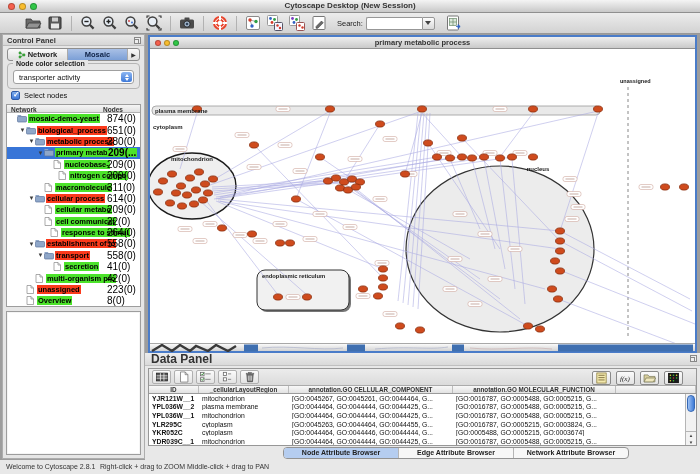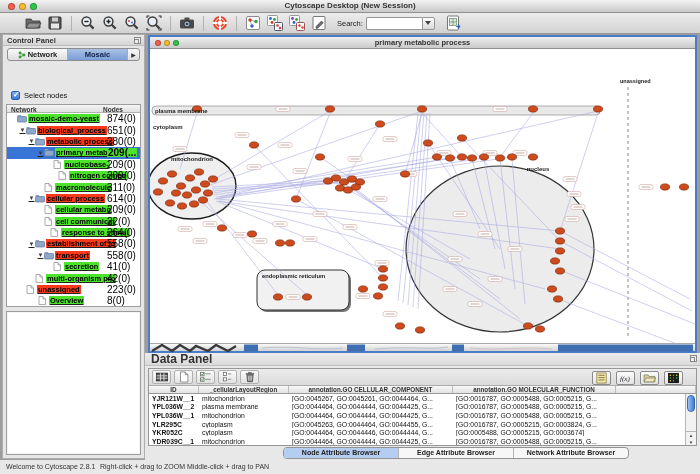--- a/index.html
+++ b/index.html
@@ -61,21 +61,21 @@
   .checkbox { width:9px; height:9px; border-radius:2px; background:linear-gradient(#7fade e,#3e79d8);
     background:linear-gradient(#7faded,#3e79d8); border:1px solid #2d5aa6; position:relative; }
   .checkbox.checked:after { content:"✓"; position:absolute; left:1px; top:-2px; color:#fff; font-size:8px; font-weight:bold; }
   .check-label { font-size:7.5px; color:#111; }
   .tree-panel { position:absolute; top:69px; left:3px; right:3px; height:203px;
     background:#fff; border:1px solid #9d9d9d; overflow:hidden; }
   .tree-header { height:8px; background:linear-gradient(#f5f5f5,#e0e0e0); border-bottom:1px solid #b0b0b0;
     font-size:6.5px; font-weight:bold; color:#333; position:relative; }
   .tree-header .c0 { position:absolute; left:4px; top:0.5px; }
   .tree-header .c1 { position:absolute; left:96px; top:0.5px; }
-  .tree-rows { position:relative;text-decoration:underline; }
+  .tree-rows { position:relative; }
   .tree-row { height:11.4px; display:flex; align-items:center; position:relative; white-space:nowrap; }
   .tree-row.selected { background:#3875d7; }
   .tri { width:7px; font-size:6px; color:#3c3c3c; text-align:center; flex:0 0 7px; }
   .ticon { flex:0 0 11px; display:flex; align-items:center; }
   .chip { font-size:7.5px; font-weight:bold; color:#000; padding:0 1px; line-height:9px; }
   .chip.green { background:#4ce32a; }
   .chip.red { background:#fb3a1c; }
   .tval { position:absolute; left:100px; font-size:10px; color:#000; }
   .navigator { position:absolute; top:276px; left:3px; right:3px; height:144px;
     background:#fff; border:1px solid #9d9d9d; box-shadow:inset 0 0 0 1px #f5f5f5; }
@@ -278,20 +278,30 @@
             <circle cx="2" cy="6" r="1.4" fill="#37a137"></circle>
             <circle cx="6" cy="4" r="1.4" fill="#37a137"></circle>
           </svg>
         <span>Network</span>
       </div>
       <div class="cp-tab selected">
         <span>Mosaic</span>
       </div>
       <div class="cp-tab-arrow">▶</div>
     </div>
+    <div class="groupbox">
+      <span class="legend">Node color selection</span>
+      <div class="dropdown">
+        <span class="val">transporter activity</span>
+        <span class="stepper">
+            <i class="up"></i>
+            <i class="dn"></i>
+          </span>
+      </div>
+    </div>
     <div class="check-row">
       <span class="checkbox checked"></span>
       <span class="check-label">Select nodes</span>
     </div>
     <div class="tree-panel">
       <div class="tree-header">
         <span class="c0">Network</span>
         <span class="c1">Nodes</span>
       </div>
       <div class="tree-rows" id="tree-rows">
@@ -464,21 +474,21 @@
             <span class="tri"></span>
             <span class="ticon">
               <svg width="8" height="9" viewBox="0 0 8 9">
                 <path d="M1 0.5h4l2.5 2.5v5.5H1z" fill="#fff" stroke="#888" stroke-width="0.7"></path>
                 <path d="M5 0.5V3h2.5" fill="none" stroke="#888" stroke-width="0.7"></path>
               </svg>
             </span>
             <span class="chip red">unassigned</span>
             <span class="tval">223(0)</span>
           </div>
-          <div class="tree-row" style="padding-left:24px">
+          <div class="tree-row" style="padding-left:12px">
             <span class="tri"></span>
             <span class="ticon">
               <svg width="8" height="9" viewBox="0 0 8 9">
                 <path d="M1 0.5h4l2.5 2.5v5.5H1z" fill="#fff" stroke="#888" stroke-width="0.7"></path>
                 <path d="M5 0.5V3h2.5" fill="none" stroke="#888" stroke-width="0.7"></path>
               </svg>
             </span>
             <span class="chip green">Overview</span>
             <span class="tval">8(0)</span>
           </div>

